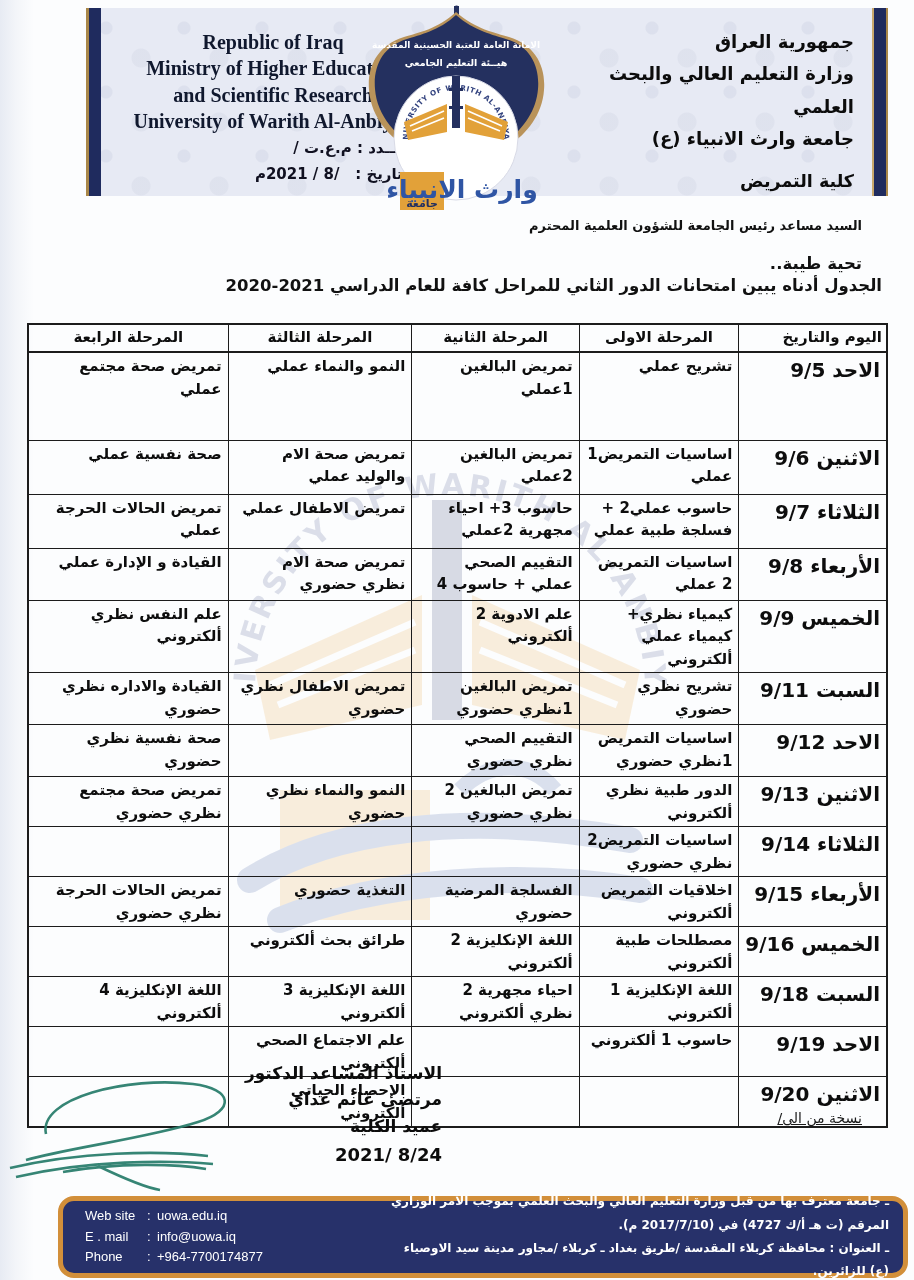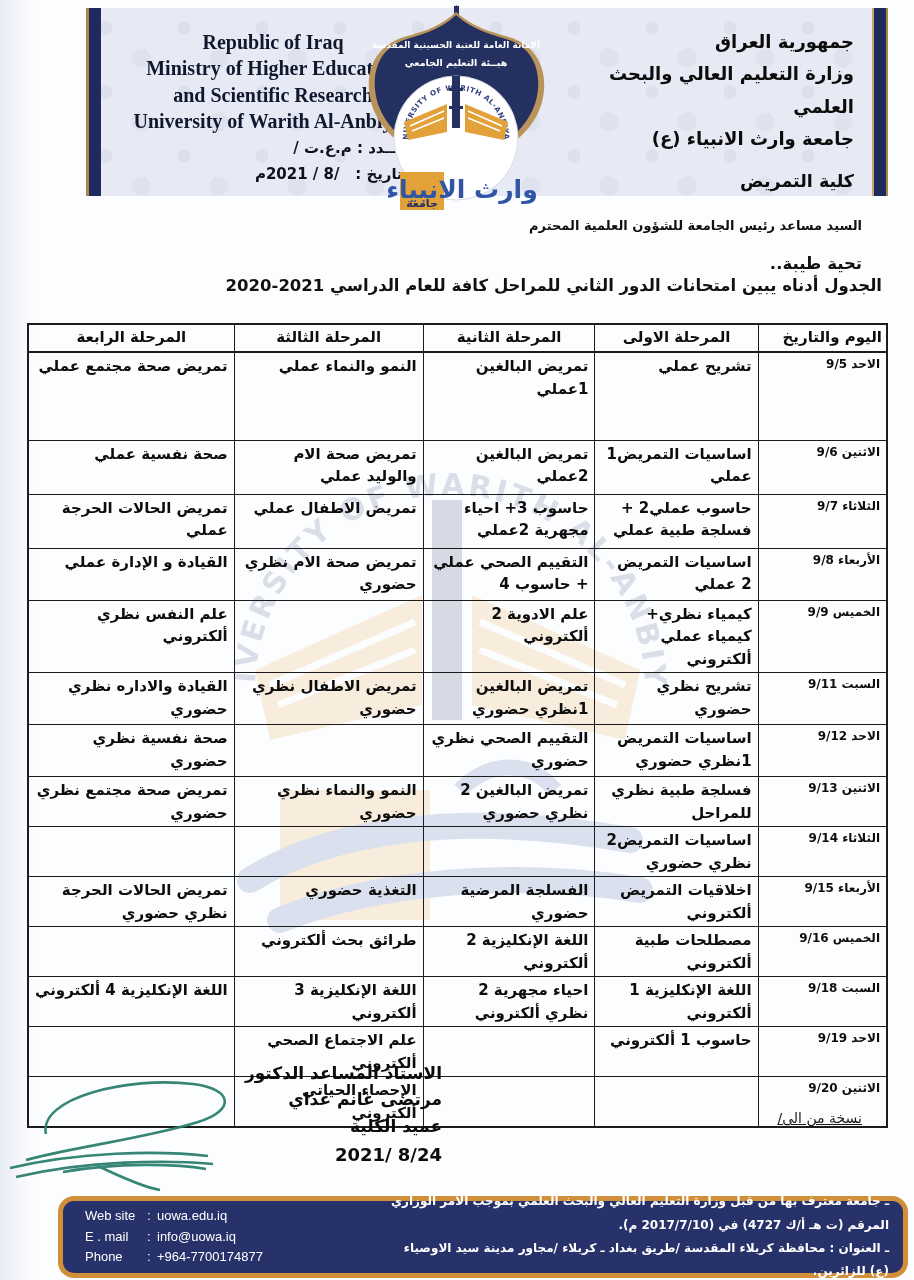--- a/index.html
+++ b/index.html
@@ -39,21 +39,21 @@
   
   .watermark{position:absolute;top:360px;left:160px;width:580px;height:660px;opacity:.17;pointer-events:none;}
 
   
   table.sched{position:absolute;top:323px;left:27px;width:861px;border-collapse:collapse;
               direction:rtl;font-size:15px;font-weight:bold;color:#0d0d0d;background:transparent;}
   table.sched th,table.sched td{border:1px solid #1c1c1c;padding:2px 6px;vertical-align:top;line-height:1.5;}
   table.sched{border:2px solid #1c1c1c;}
   table.sched thead th{border-bottom:2px solid #1c1c1c;height:24px;text-align:center;font-size:15px;padding:1px 4px;}
   table.sched thead th.day{text-align:right;}
-  table.sched td.day{white-space:nowrap;font-size:12px;margin-left:39px;}
+  table.sched td.day{white-space:nowrap;font-size:20px;margin-left:39px;}
   table.sched col.c-day{width:15%;} table.sched col.c-s1{width:19%;}
   table.sched col.c-s2{width:20%;}  table.sched col.c-s3{width:22%;}
   table.sched col.c-s4{width:24%;}
 
   
   .sign-block{position:absolute;top:1060px;left:152px;width:290px;direction:rtl;text-align:right;
               font-weight:bold;font-size:17px;line-height:1.55;color:#0c0c0c;}
   .sign-block .date{font-size:18px;margin-top:2px;}
   .sign-scribble{position:absolute;top:1072px;left:8px;width:340px;height:120px;}
   .copy-note{position:absolute;top:1110px;right:52px;direction:rtl;font-size:14px;
@@ -223,21 +223,21 @@
         </tr>
         <tr style="height: 52px;">
           <td class="day">الاحد 9/12</td>
           <td>اساسيات التمريض 1نظري حضوري</td>
           <td>التقييم الصحي نظري حضوري</td>
           <td></td>
           <td>صحة نفسية  نظري حضوري</td>
         </tr>
         <tr style="height: 50px;">
           <td class="day">الاثنين 9/13</td>
-          <td>فسلجة طبية نظري للمراحل</td>
+          <td>الدور طبية نظري ألكتروني</td>
           <td>تمريض البالغين 2 نظري حضوري</td>
           <td>النمو والنماء نظري حضوري</td>
           <td>تمريض صحة مجتمع نظري حضوري</td>
         </tr>
         <tr style="height: 42px;">
           <td class="day">الثلاثاء 9/14</td>
           <td>اساسيات التمريض2 نظري حضوري</td>
           <td></td>
           <td></td>
           <td></td>

